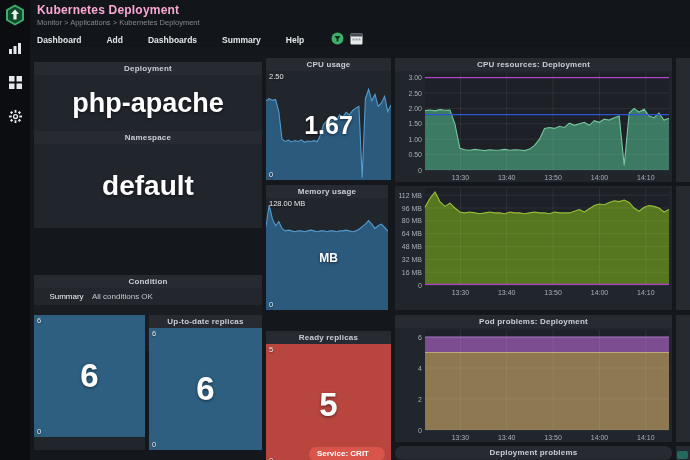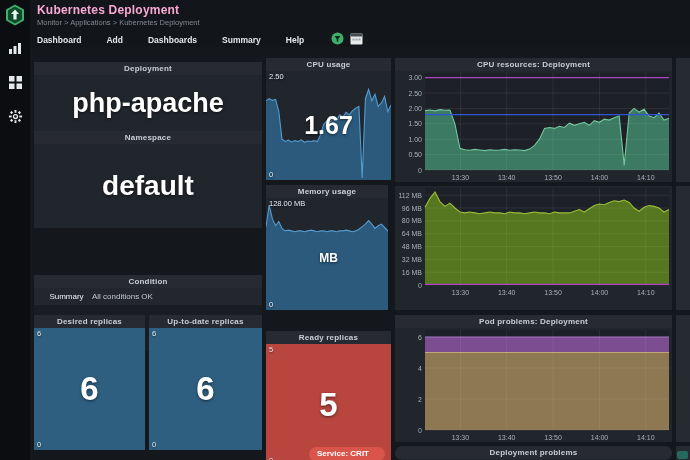--- a/index.html
+++ b/index.html
@@ -176,21 +176,20 @@
         </svg></div>
     <span class="corner-label tl">128.00 MB</span>
     <span class="corner-label bl">0</span>
     <div class="big-value v-mem">
       <span class="unit">MB</span>
     </div>
   </div>
 </div>
 
 <div class="panel" style="left:34px; top:315px; width:111px; height:135px;">
-  <div class="panel-header">Desired replicas</div>
   <div class="panel-body fill-blue">
     <span class="corner-label tl">6</span>
     <span class="corner-label bl">0</span>
     <div class="big-value v-repl">6</div>
   </div>
 </div>
 
 <div class="panel" style="left:149px; top:315px; width:113px; height:135px;">
   <div class="panel-header">Up-to-date replicas</div>
   <div class="panel-body fill-blue">

